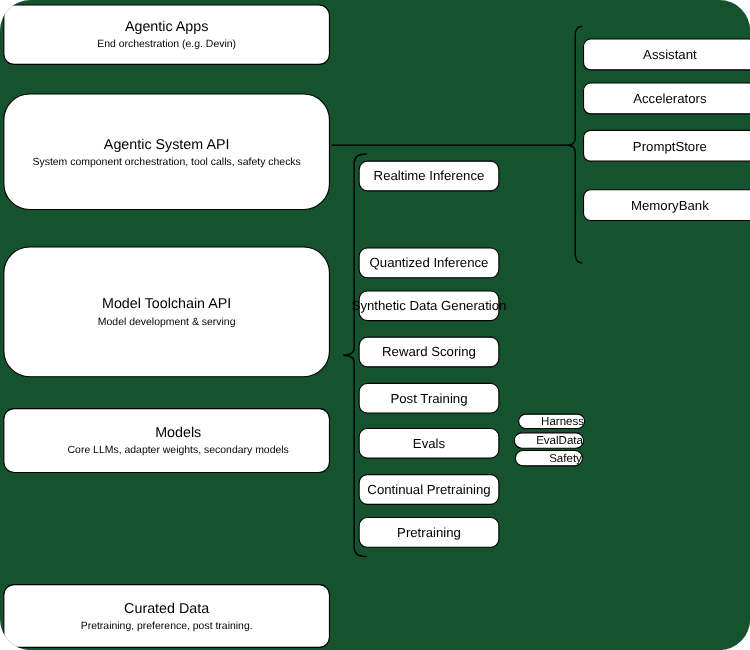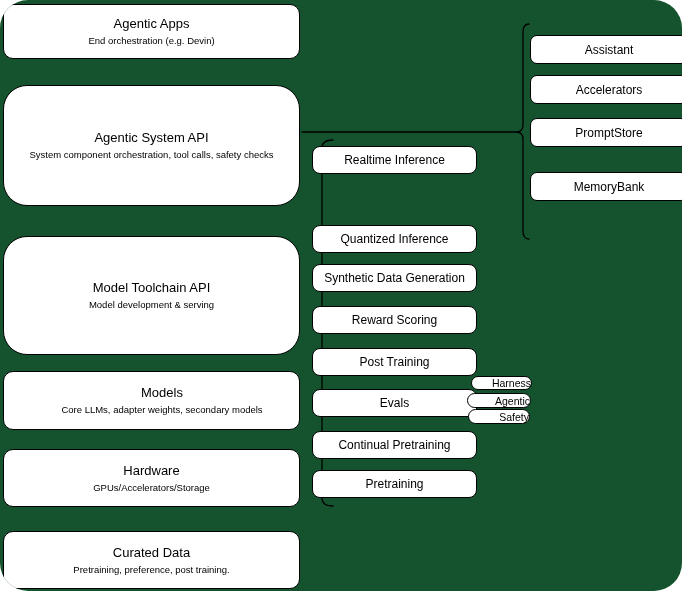--- a/index.html
+++ b/index.html
@@ -47,22 +47,22 @@
     line-height: 17px;
     white-space: nowrap;
   }
   .lbox .subtitle {
     font-size: 9.5px;
     line-height: 14px;
     margin-top: 2px;
     white-space: nowrap;
   }
   .mbox {
-    left: 312px;
-    width: 165px;
+    left: 326px;
+    width: 128px;
     height: 28px;
     border-radius: 8px;
     font-size: 12px;
     white-space: nowrap;
   }
   .rbox {
     left: 530px;
     width: 158px;
     height: 29px;
     border-radius: 7px;
@@ -92,39 +92,35 @@
     <line x1="302" y1="132" x2="516" y2="132"></line>
     <path d="M333,140 Q322,140 322,148 L322,316 Q322,323 312,323 Q322,323 322,330 L322,498 Q322,506 333,506"></path>
     <path d="M529,24 Q523,24 523,32 L523,125 Q523,132 516,132 Q523,132 523,139 L523,231 Q523,239 529,239"></path>
   </svg>
 
   <div class="node lbox" style="top:4px;height:55px;border-radius:10px;">
     <div class="title">Agentic Apps</div>
     <div class="subtitle">End orchestration (e.g. Devin)</div>
   </div>
 
-  <div class="node lbox" style="top:85px;height:121px;border-radius:24px;">
+  <div class="node lbox" style="top:85px;height:106px;border-radius:24px;">
     <div class="title">Agentic System API</div>
     <div class="subtitle">System component orchestration, tool calls, safety checks</div>
   </div>
 
-  <div class="node lbox" style="top:236px;height:119px;border-radius:24px;">
+  <div class="node lbox" style="top:224px;height:119px;border-radius:24px;">
     <div class="title">Model Toolchain API</div>
     <div class="subtitle">Model development &amp; serving</div>
   </div>
 
   <div class="node lbox" style="top:371px;height:59px;border-radius:10px;padding-left:21px;">
     <div class="title">Models</div>
     <div class="subtitle">Core LLMs, adapter weights, secondary models</div>
   </div>
 
-  <div class="node lbox" style="top:449px;height:58px;border-radius:10px;">
-    <div class="title">Hardware</div>
-    <div class="subtitle">GPUs/Accelerators/Storage</div>
-  </div>
 
   <div class="node lbox" style="top:531px;height:58px;border-radius:10px;">
     <div class="title">Curated Data</div>
     <div class="subtitle">Pretraining, preference, post training.</div>
   </div>
 
   <div class="node mbox" style="top:146px;">
     <span>Realtime Inference</span>
   </div>
   <div class="node mbox" style="top:225px;">
@@ -146,21 +142,21 @@
     <span>Continual Pretraining</span>
   </div>
   <div class="node mbox" style="top:470px;">
     <span>Pretraining</span>
   </div>
 
   <div class="pill" style="left:471px;top:376px;width:61px;height:14px;">
     <span>Harness</span>
   </div>
   <div class="pill" style="left:467px;top:393px;width:64px;height:15px;">
-    <span>Agentic</span>
+    <span>EvalData</span>
   </div>
   <div class="pill" style="left:468px;top:409px;width:62px;height:15px;">
     <span>Safety</span>
   </div>
 
   <div class="node rbox" style="top:35px;">
     <span>Assistant</span>
   </div>
   <div class="node rbox" style="top:75px;">
     <span>Accelerators</span>

